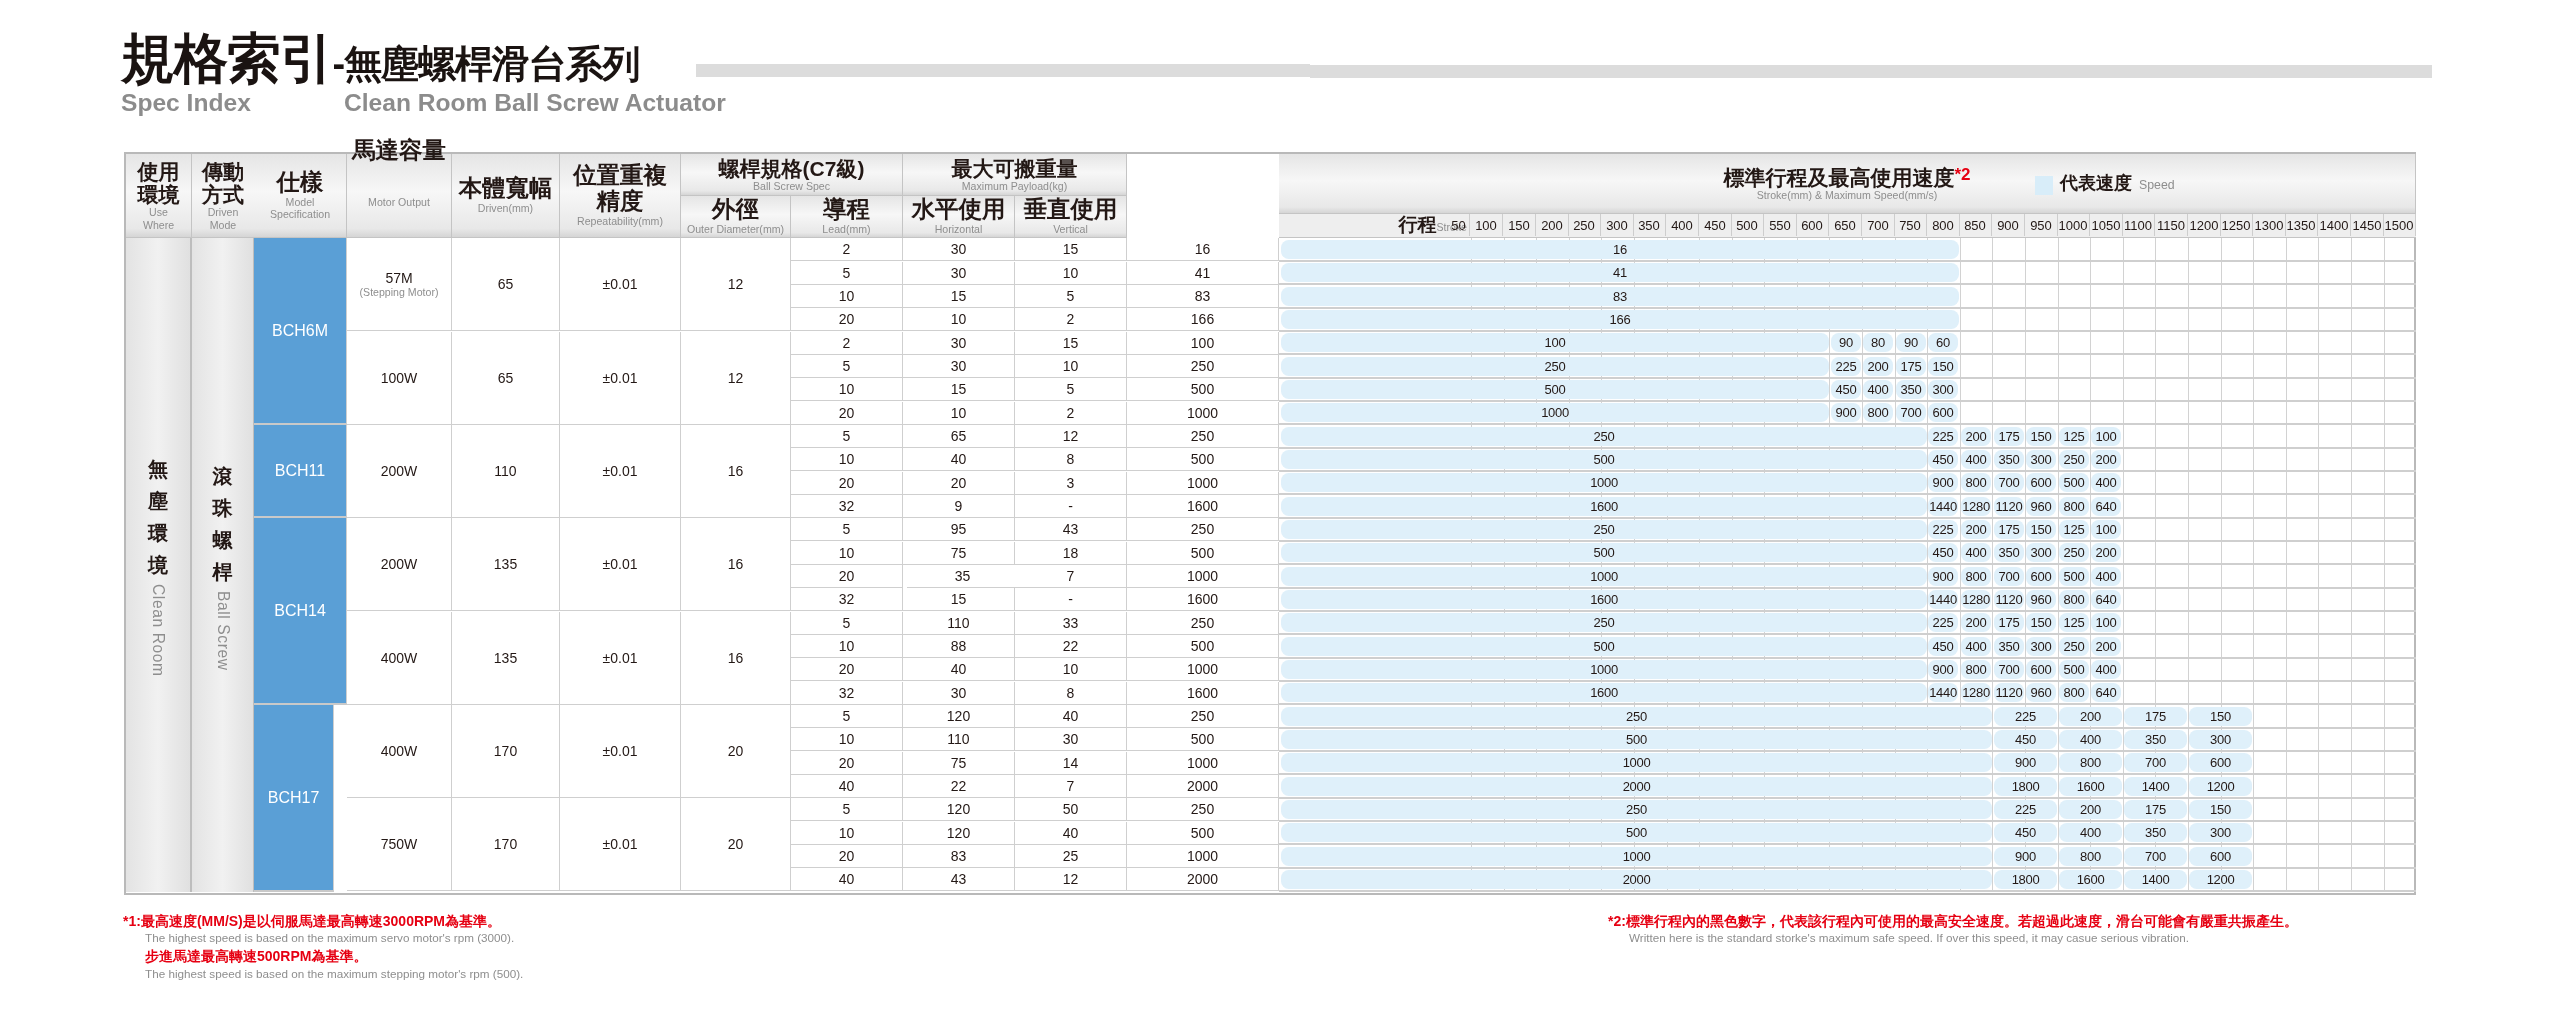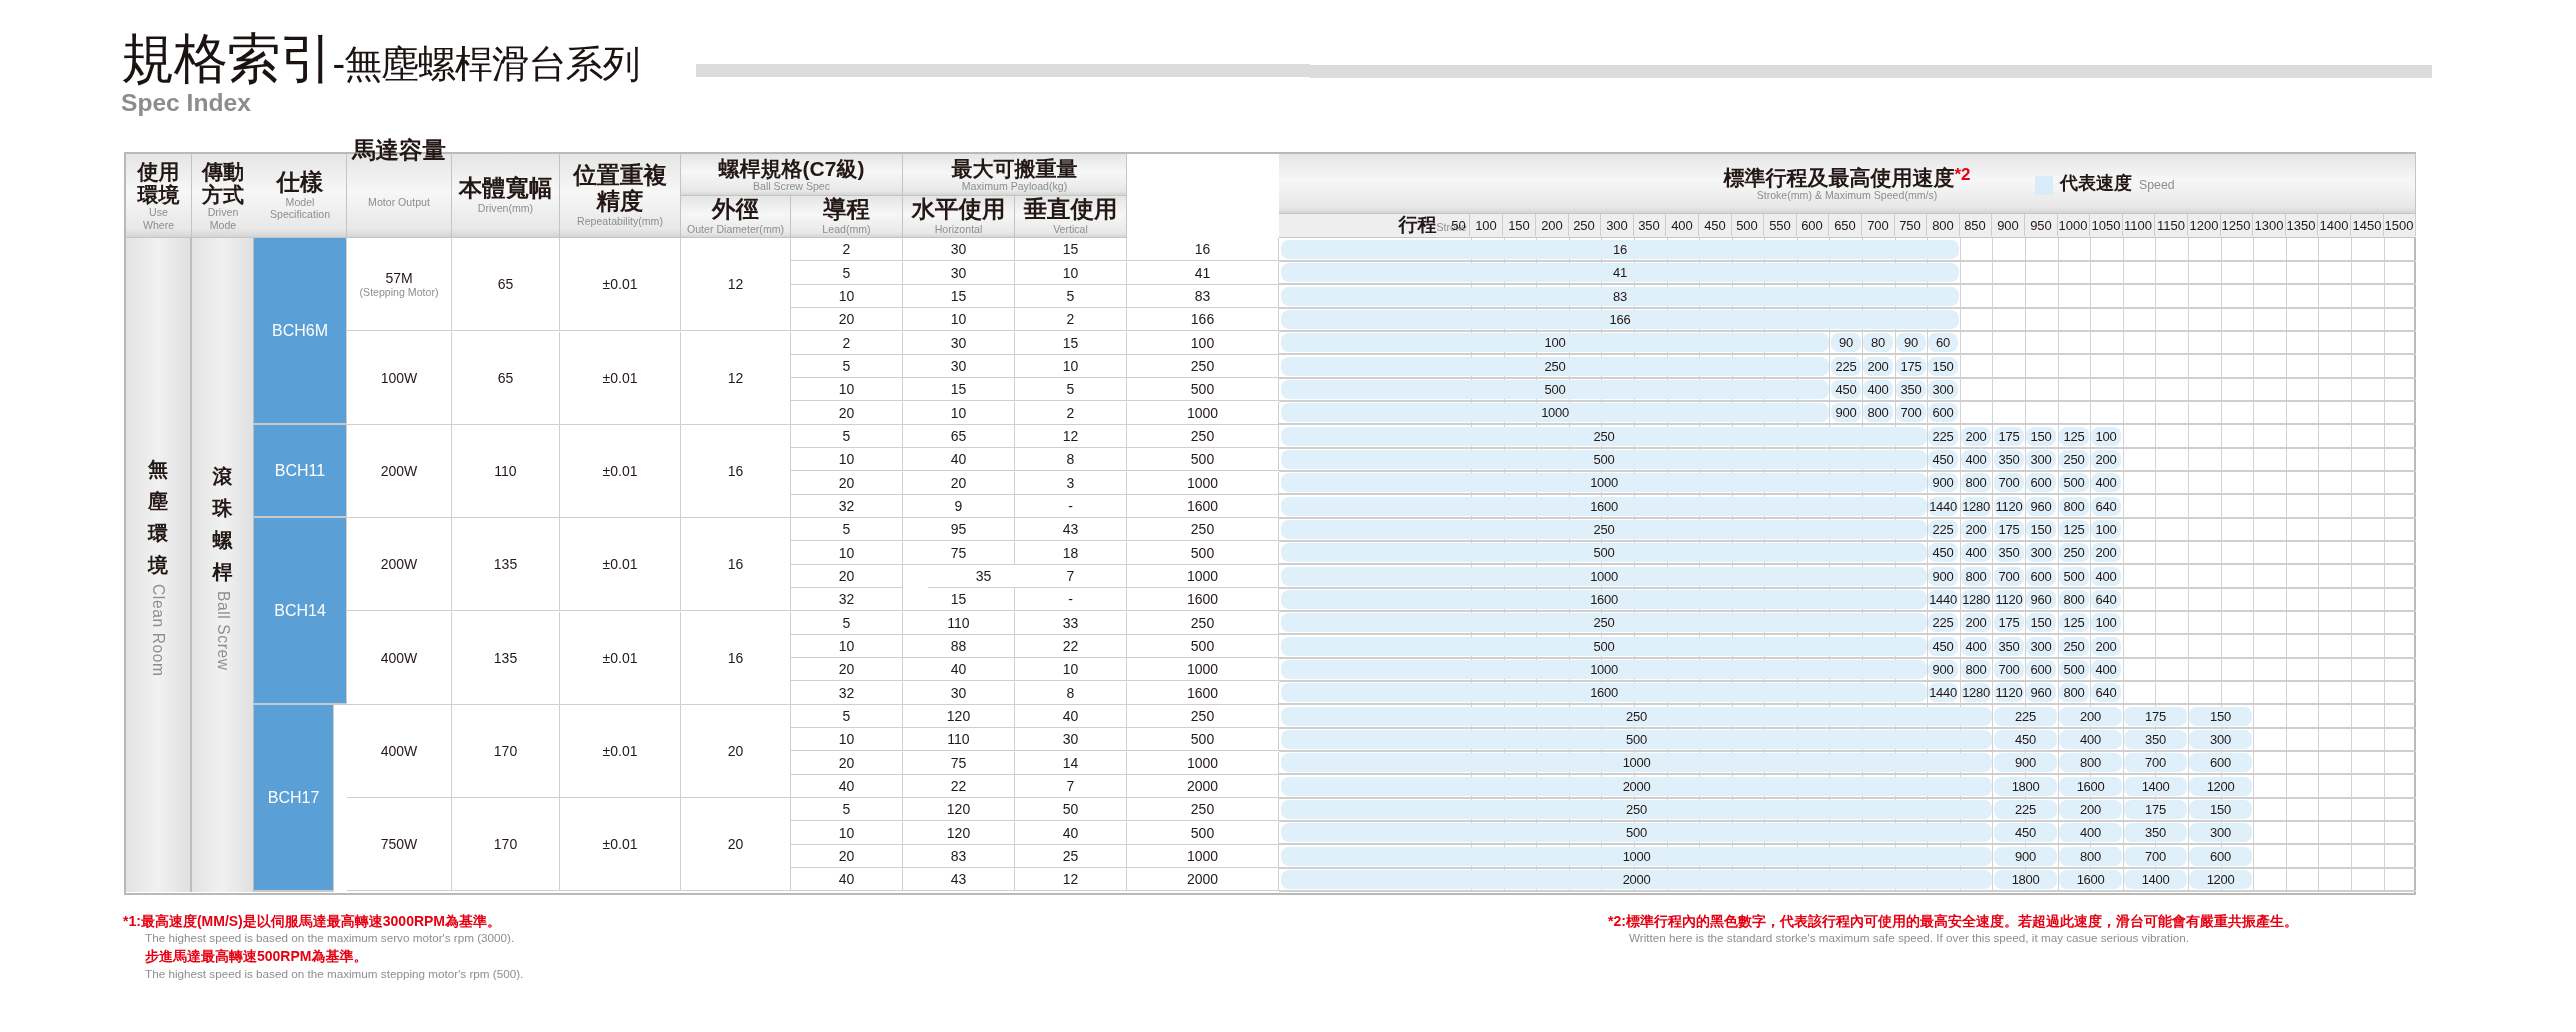--- a/index.html
+++ b/index.html
@@ -1,21 +1,21 @@
 <!DOCTYPE html>
 <html style="font-size:9px"><head>
 <meta charset="utf-8">
 <style>
   * { box-sizing: border-box; margin: 0; padding: 0; }
   body {
     width: 2576px; height: 1032px; background: #ffffff; position: relative; overflow: hidden;
     font-family: "Liberation Sans", "DejaVu Sans", sans-serif; color: #231815;
   }
   .title-block { position: absolute; left: 121px; top: 31px; }
-  .title-zh { font-size: 54px; font-weight: normal; line-height: 1; color: #1a1311; letter-spacing: -1.1px; white-space: nowrap; }
+  .title-zh { font-size: 54px; font-weight: bold; line-height: 1; color: #1a1311; letter-spacing: -1.1px; white-space: nowrap; }
   .title-zh .sub { font-size: 38px; }
   .title-en { position: absolute; top: 58px; font-size: 24.6px; font-weight: bold; color: #8c8c8c; white-space: nowrap; }
   .title-en.a { left: 0; }
   .title-en.b { left: 223px; }
   .title-bar1 { position: absolute; left: 696px; top: 64px; width: 614px; height: 13px; background: #dcdcdc; }
   .title-bar2 { position: absolute; left: 1310px; top: 65px; width: 1122px; height: 13px; background: #dcdcdc; }
 
   .tbl { position: absolute; left: 124px; top: 152px; width: 2292px; height: 743px; border: 2.2px solid #b9b9b9; background: #fff; }
   .hcell {
     position: absolute; border-right: 1.7px solid #c4c4c4; border-bottom: 1.7px solid #c4c4c4;
@@ -46,20 +46,21 @@
   .legend-swatch { position: absolute; width: 18px; height: 19px; background: #d8edf9; }
   .fn-red { font-size: 14px; color: #e60012; font-weight: bold; white-space: nowrap; position: absolute; }
   .fn-gray { font-size: 11.7px; color: #8e8e8e; white-space: nowrap; position: absolute; }
 </style>
 </head>
 <body>
 
 <div class="title-block">
   <div class="title-zh"><span>規格索引</span><span class="sub">-無塵螺桿滑台系列</span></div>
   <div class="title-en a">Spec Index</div>
+  <div class="title-en b">Clean Room Ball Screw Actuator</div>
 </div>
 <div class="title-bar1"></div>
 <div class="title-bar2"></div>
 
 <div class="tbl" id="tbl">
 
   <div class="hcell" style="left:0;top:0;width:66px;height:84px;">
     <div class="hzh">使用</div>
       <div class="hzh">環境</div>
     <div class="hen">Use</div>
@@ -366,21 +367,21 @@
       <div class="bcell" style="left:1001px;top:388px;width:152px;height:23px;">500</div>
       <div class="row-line" style="left:1153px;top:409px;width:1137px;"></div>
       <div class="pill" style="left:1155px;top:389px;width:646px;height:19px;">500</div>
       <div class="pill" style="left:1802px;top:389px;width:30px;height:19px;">450</div>
       <div class="pill" style="left:1835px;top:389px;width:30px;height:19px;">400</div>
       <div class="pill" style="left:1868px;top:389px;width:30px;height:19px;">350</div>
       <div class="pill" style="left:1900px;top:389px;width:30px;height:19px;">300</div>
       <div class="pill" style="left:1933px;top:389px;width:30px;height:19px;">250</div>
       <div class="pill" style="left:1965px;top:389px;width:30px;height:19px;">200</div>
       <div class="bcell" style="left:665px;top:411px;width:112px;height:23px;">20</div>
-      <div class="bcell" style="left:802px;top:411px;width:112px;height:23px;text-align:center;">35</div>
+      <div class="bcell" style="left:781px;top:411px;width:112px;height:23px;text-align:center;">35</div>
       <div class="bcell" style="left:889px;top:411px;width:112px;height:23px;">7</div>
       <div class="bcell" style="left:1001px;top:411px;width:152px;height:23px;">1000</div>
       <div class="row-line" style="left:1153px;top:433px;width:1137px;"></div>
       <div class="pill" style="left:1155px;top:413px;width:646px;height:19px;">1000</div>
       <div class="pill" style="left:1802px;top:413px;width:30px;height:19px;">900</div>
       <div class="pill" style="left:1835px;top:413px;width:30px;height:19px;">800</div>
       <div class="pill" style="left:1868px;top:413px;width:30px;height:19px;">700</div>
       <div class="pill" style="left:1900px;top:413px;width:30px;height:19px;">600</div>
       <div class="pill" style="left:1933px;top:413px;width:30px;height:19px;">500</div>
       <div class="pill" style="left:1965px;top:413px;width:30px;height:19px;">400</div>

